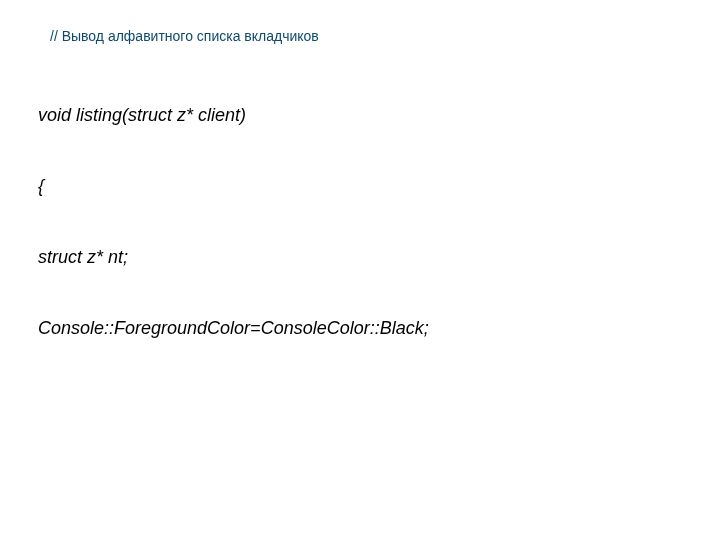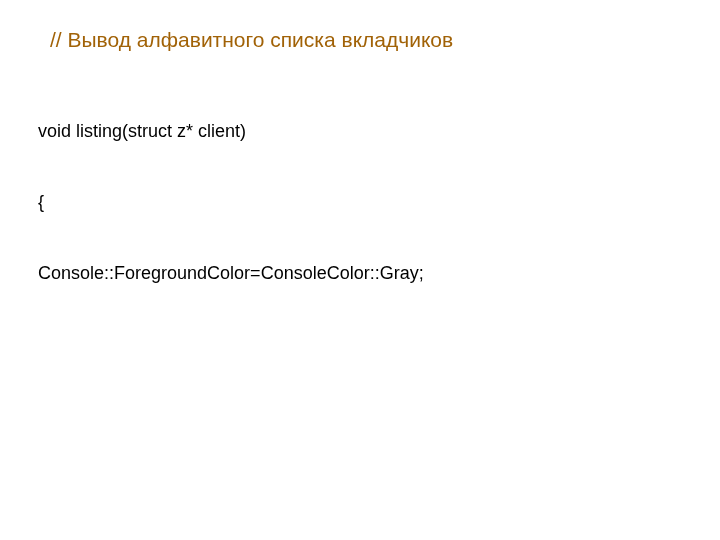--- a/index.html
+++ b/index.html
@@ -8,44 +8,46 @@
       background: #ffffff;
       font-family: Arial, Helvetica, sans-serif;
       width: 720px;
       height: 540px;
       overflow: hidden;
     }
     .container {
       padding: 28px 38px;
     }
     .title {
-      color: #a16207;
-      font-size: 21px;
-      margin-bottom: 20px;
+      color: #0c4a6e;
+      font-size: 14px;
+      margin-bottom: 12px;
       margin-left: 12px;
     }
     .code {
       color: #000000;
       font-size: 18px;
       line-height: 1.32;
       white-space: pre;
     }
     .code-line {
       display: block;
+      font-style: italic;
     }
   </style>
 </head>
 <body>
 
 <div class="container">
   <div class="title">// Вывод алфавитного списка вкладчиков</div>
   <div class="code">
     <span class="code-line">void listing(struct z* client)</span>
     <span class="code-line">{</span>
-    <span class="code-line">Console::ForegroundColor=ConsoleColor::Gray;</span>
+    <span class="code-line">struct z* nt;</span>
+    <span class="code-line">Console::ForegroundColor=ConsoleColor::Black;</span>
     
     
     
     
     
     
     
     
     
     

